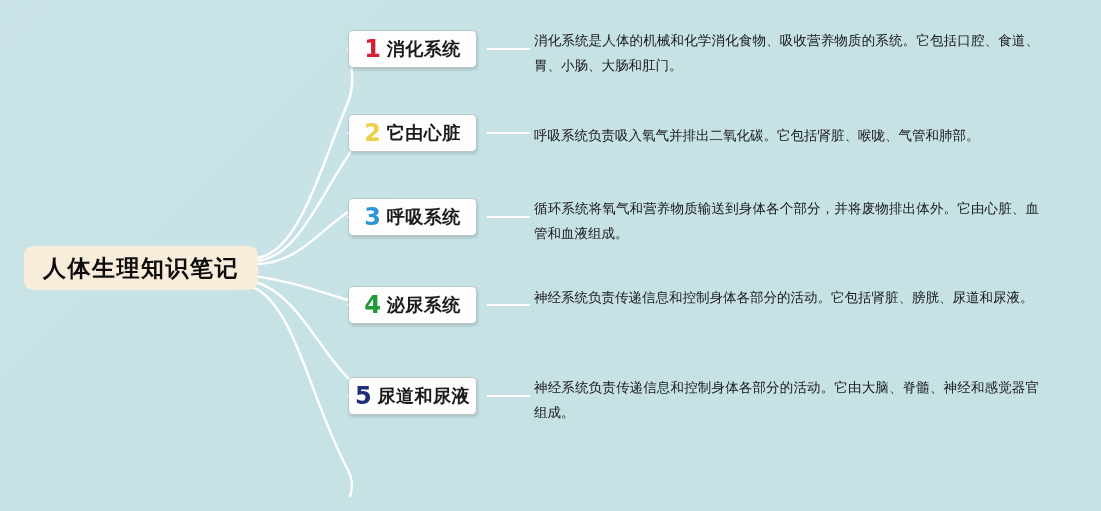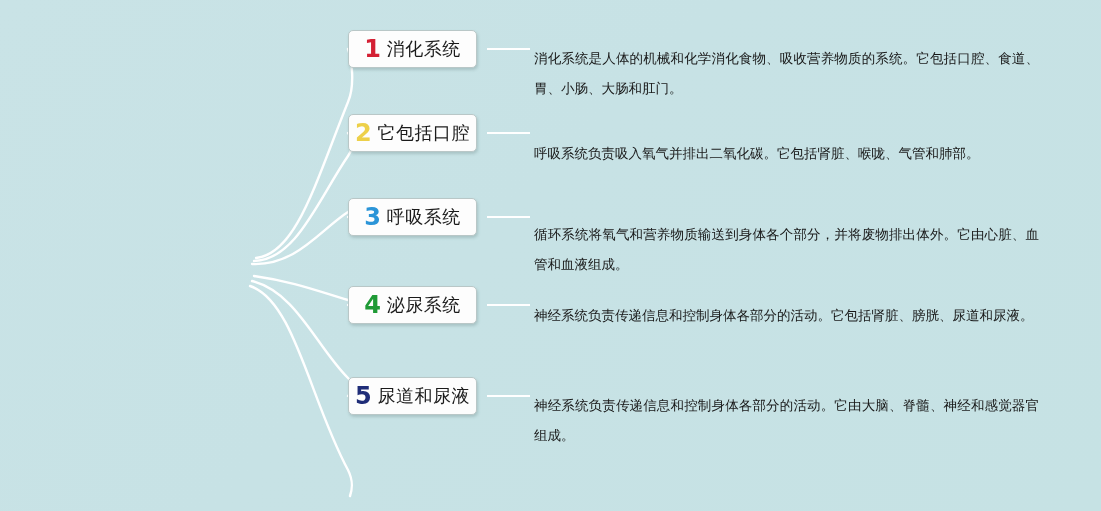--- a/index.html
+++ b/index.html
@@ -74,84 +74,86 @@
   }
   .node-num {
     font-size: 24px;
     font-weight: bold;
     line-height: 1;
     margin-right: 6px;
     font-family: "DejaVu Sans", "Liberation Sans", sans-serif;
   }
   .node-title {
     font-size: 18px;
-    font-weight: normal;
+    font-weight: bold;
     color: #1b1b1b;
     letter-spacing: 0.5px;
     white-space: nowrap;
   }
   .node-stem {
     position: absolute;
     left: 487px;
     width: 43px;
     height: 2px;
     background: #ffffff;
   }
   .desc {
     position: absolute;
     left: 534px;
     width: 505px;
     font-size: 13.5px;
-    line-height: 30px;
+    line-height: 25px;
     color: #181818;
     text-align: justify;
-    margin-top: 16px;
   }
 </style>
 </head>
 <body>
 
 <div id="canvas">
 
   <svg id="connectors" viewBox="0 0 1101 511" xmlns="http://www.w3.org/2000/svg">
     <g fill="none" stroke="#ffffff" stroke-width="2.4" stroke-linecap="round">
       <path d="M 256 258 C 296 254 315 184 348 102 C 355 86 352 60 348 49"></path>
       <path d="M 254 261 C 296 260 318 200 348 156 C 356 144 352 138 348 133"></path>
       <path d="M 252 264 C 296 266 320 230 348 212 C 356 206 352 217 348 217"></path>
       <path d="M 254 276 C 296 282 320 292 348 300 C 356 302 352 305 348 305"></path>
       <path d="M 252 281 C 296 292 316 346 348 378 C 356 386 352 392 348 396"></path>
       <path d="M 250 286 C 294 300 310 400 348 470 C 354 482 352 490 350 496"></path>
     </g>
   </svg>
 
+  <div class="root-node">
+    <span class="root-label">人体生理知识笔记</span>
+  </div>
 
   <div id="branch-list">
       <div class="branch">
         <div class="node-box" style="top:30px">
           <span class="node-num" style="color: rgb(212, 32, 52);">1</span>
           <span class="node-title">消化系统</span>
         </div>
         <div class="node-stem" style="top:48px"></div>
         <div class="desc" style="top:28px">消化系统是人体的机械和化学消化食物、吸收营养物质的系统。它包括口腔、食道、胃、小肠、大肠和肛门。</div>
       </div>
       <div class="branch">
         <div class="node-box" style="top:114px">
           <span class="node-num" style="color: rgb(237, 208, 74);">2</span>
-          <span class="node-title">它包括口腔</span>
+          <span class="node-title">它由心脏</span>
         </div>
         <div class="node-stem" style="top:132px"></div>
         <div class="desc" style="top:123px">呼吸系统负责吸入氧气并排出二氧化碳。它包括肾脏、喉咙、气管和肺部。</div>
       </div>
       <div class="branch">
         <div class="node-box" style="top:198px">
           <span class="node-num" style="color: rgb(43, 149, 216);">3</span>
           <span class="node-title">呼吸系统</span>
         </div>
         <div class="node-stem" style="top:216px"></div>
-        <div class="desc" style="top:204px">循环系统将氧气和营养物质输送到身体各个部分，并将废物排出体外。它由心脏、血管和血液组成。</div>
+        <div class="desc" style="top:196px">循环系统将氧气和营养物质输送到身体各个部分，并将废物排出体外。它由心脏、血管和血液组成。</div>
       </div>
       <div class="branch">
         <div class="node-box" style="top:286px">
           <span class="node-num" style="color: rgb(31, 154, 54);">4</span>
           <span class="node-title">泌尿系统</span>
         </div>
         <div class="node-stem" style="top:304px"></div>
         <div class="desc" style="top:285px">神经系统负责传递信息和控制身体各部分的活动。它包括肾脏、膀胱、尿道和尿液。</div>
       </div>
       <div class="branch">

